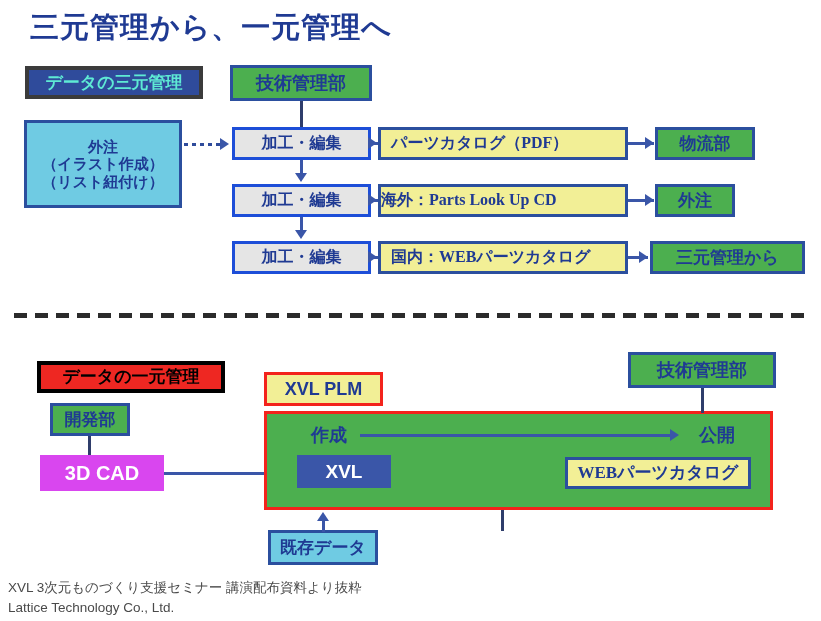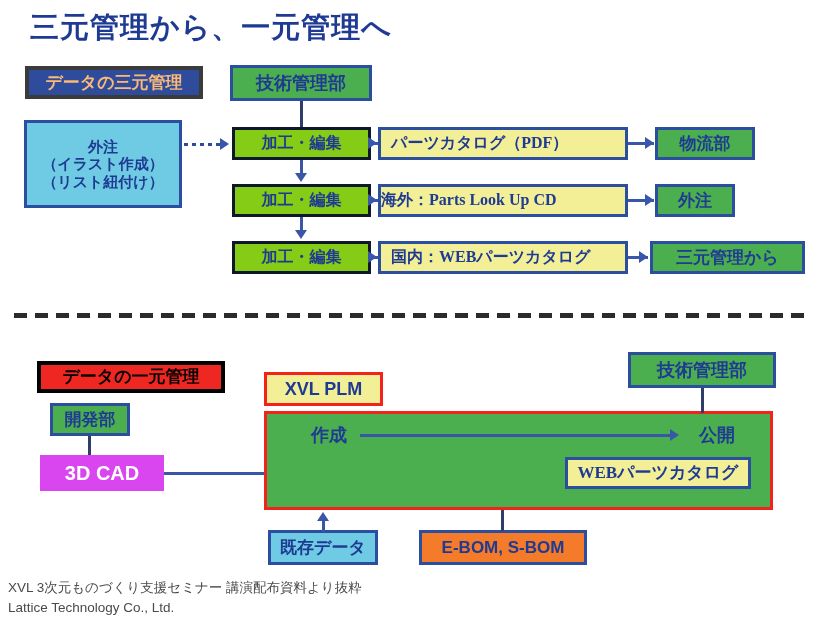--- a/index.html
+++ b/index.html
@@ -42,39 +42,39 @@
     white-space: pre-line;
   }
 
   
   .box-green-blue {           
     background: #4caf4f;
     border: 3px solid #2b4f9e;
     color: #1f3a93;
   }
   .box-green-red {            
-    background: #84cc16;
-    border: 3px solid #0f172a;
+    background: #e5e5e5;
+    border: 3px solid #1d4ed8;
     color: #1f3a93;
   }
   .box-yellow-blue {          
     background: #f2ef96;
     border: 3px solid #2b4f9e;
     color: #1f3a93;
     font-family: Liberation Serif, serif;
   }
   .box-cyan-blue {            
     background: #6fcbe3;
     border: 3px solid #2b4f9e;
     color: #1f3a93;
   }
   .box-navy-dark {            
     background: #2f4b9b;
     border: 4px solid #3b3b3b;
-    color: #fdba74;
+    color: #5eead4;
   }
   .box-red-dark {             
     background: #ee2722;
     border: 4px solid #000000;
     color: #000000;
   }
   .box-red-plain {            
     background: #d946ef;
     border: none;
     color: #ffffff;
@@ -217,31 +217,31 @@
 
   <div class="abs panel-green-red" style="left:264px; top:411px; width:509px; height:99px;"></div>
 
   <div class="abs node" style="left:300px; top:422px; width:58px; height:26px; font-size:18px; color:#1f3a93; z-index:6;">作成</div>
 
   <div class="abs line-h" style="left:360px; top:434px; width:313px; height:3px; z-index:6;"></div>
   <div class="abs arrow-right" style="left:670px; top:429px; z-index:6;"></div>
 
   <div class="abs node" style="left:688px; top:422px; width:58px; height:26px; font-size:18px; color:#1f3a93; z-index:6;">公開</div>
 
+  <div class="abs node box-navy-plain" style="left:297px; top:455px; width:94px; height:33px; font-size:19px; z-index:6;">XVL</div>
 
   <div class="abs node box-yellow-blue" style="left:565px; top:457px; width:186px; height:32px; font-size:17px; z-index:6;">WEBパーツカタログ</div>
 
   <div class="abs node box-green-blue" style="left:628px; top:352px; width:148px; height:36px; font-size:18px;">技術管理部</div>
   <div class="abs line-v" style="left:701px; top:388px; width:3px; height:25px;"></div>
 
   <div class="abs node box-cyan-blue" style="left:268px; top:530px; width:110px; height:35px; font-size:17px;">既存データ</div>
   <div class="abs line-v-blue" style="left:322px; top:521px; width:3px; height:11px;"></div>
   <div class="abs arrow-up" style="left:317px; top:512px;"></div>
 
-  <div class="abs node box-orange-blue" style="left:419px; top:530px; width:168px; height:35px; font-size:17px;">E-BOM, S-BOM</div>
   <div class="abs line-v" style="left:501px; top:510px; width:3px; height:21px;"></div>
 
   <div class="abs footer">
     <div>XVL 3次元ものづくり支援セミナー  講演配布資料より抜粋</div>
     <div>Lattice Technology Co., Ltd.</div>
   </div>
 
 </div>
 
 </body></html>

